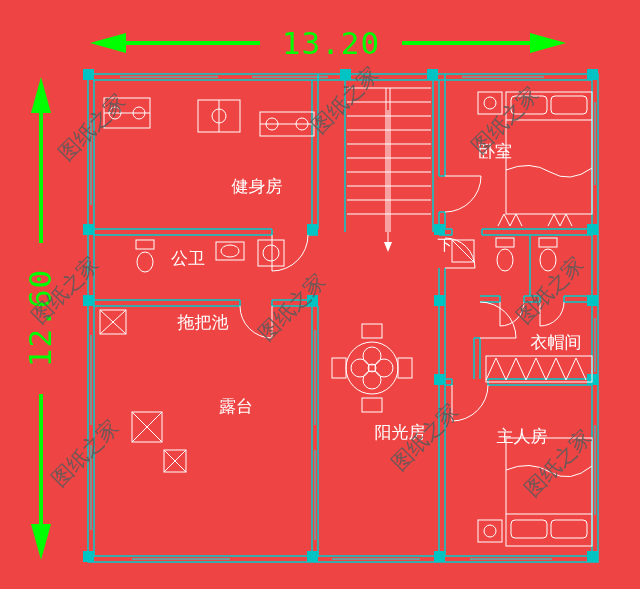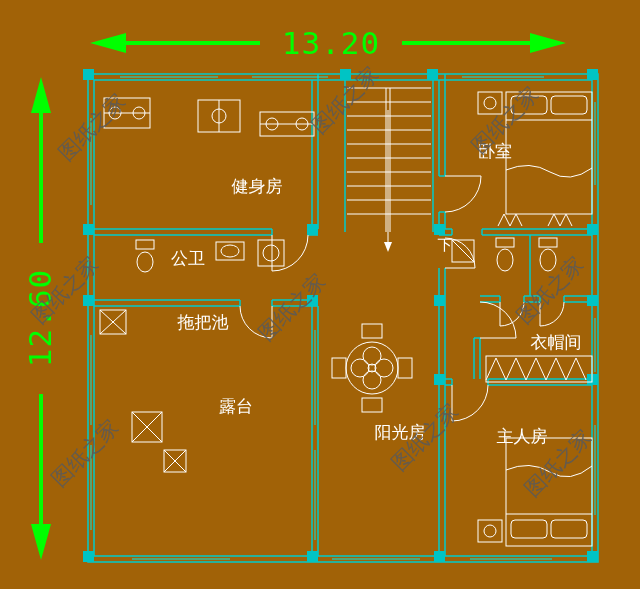--- a/index.html
+++ b/index.html
@@ -4,21 +4,21 @@
 <style>
   html, body {
     margin: 0;
     padding: 0;
     background: #000;
   }
   .canvas {
     position: relative;
     width: 640px;
     height: 589px;
-    background: #a16207;
+    background: #ef4444;
     overflow: hidden;
   }
   svg text {
     font-family: "DejaVu Sans", sans-serif;
   }
   .dim-text {
     font-family: "DejaVu Sans Mono", monospace;
     font-size: 31px;
     letter-spacing: 1px;
   }

